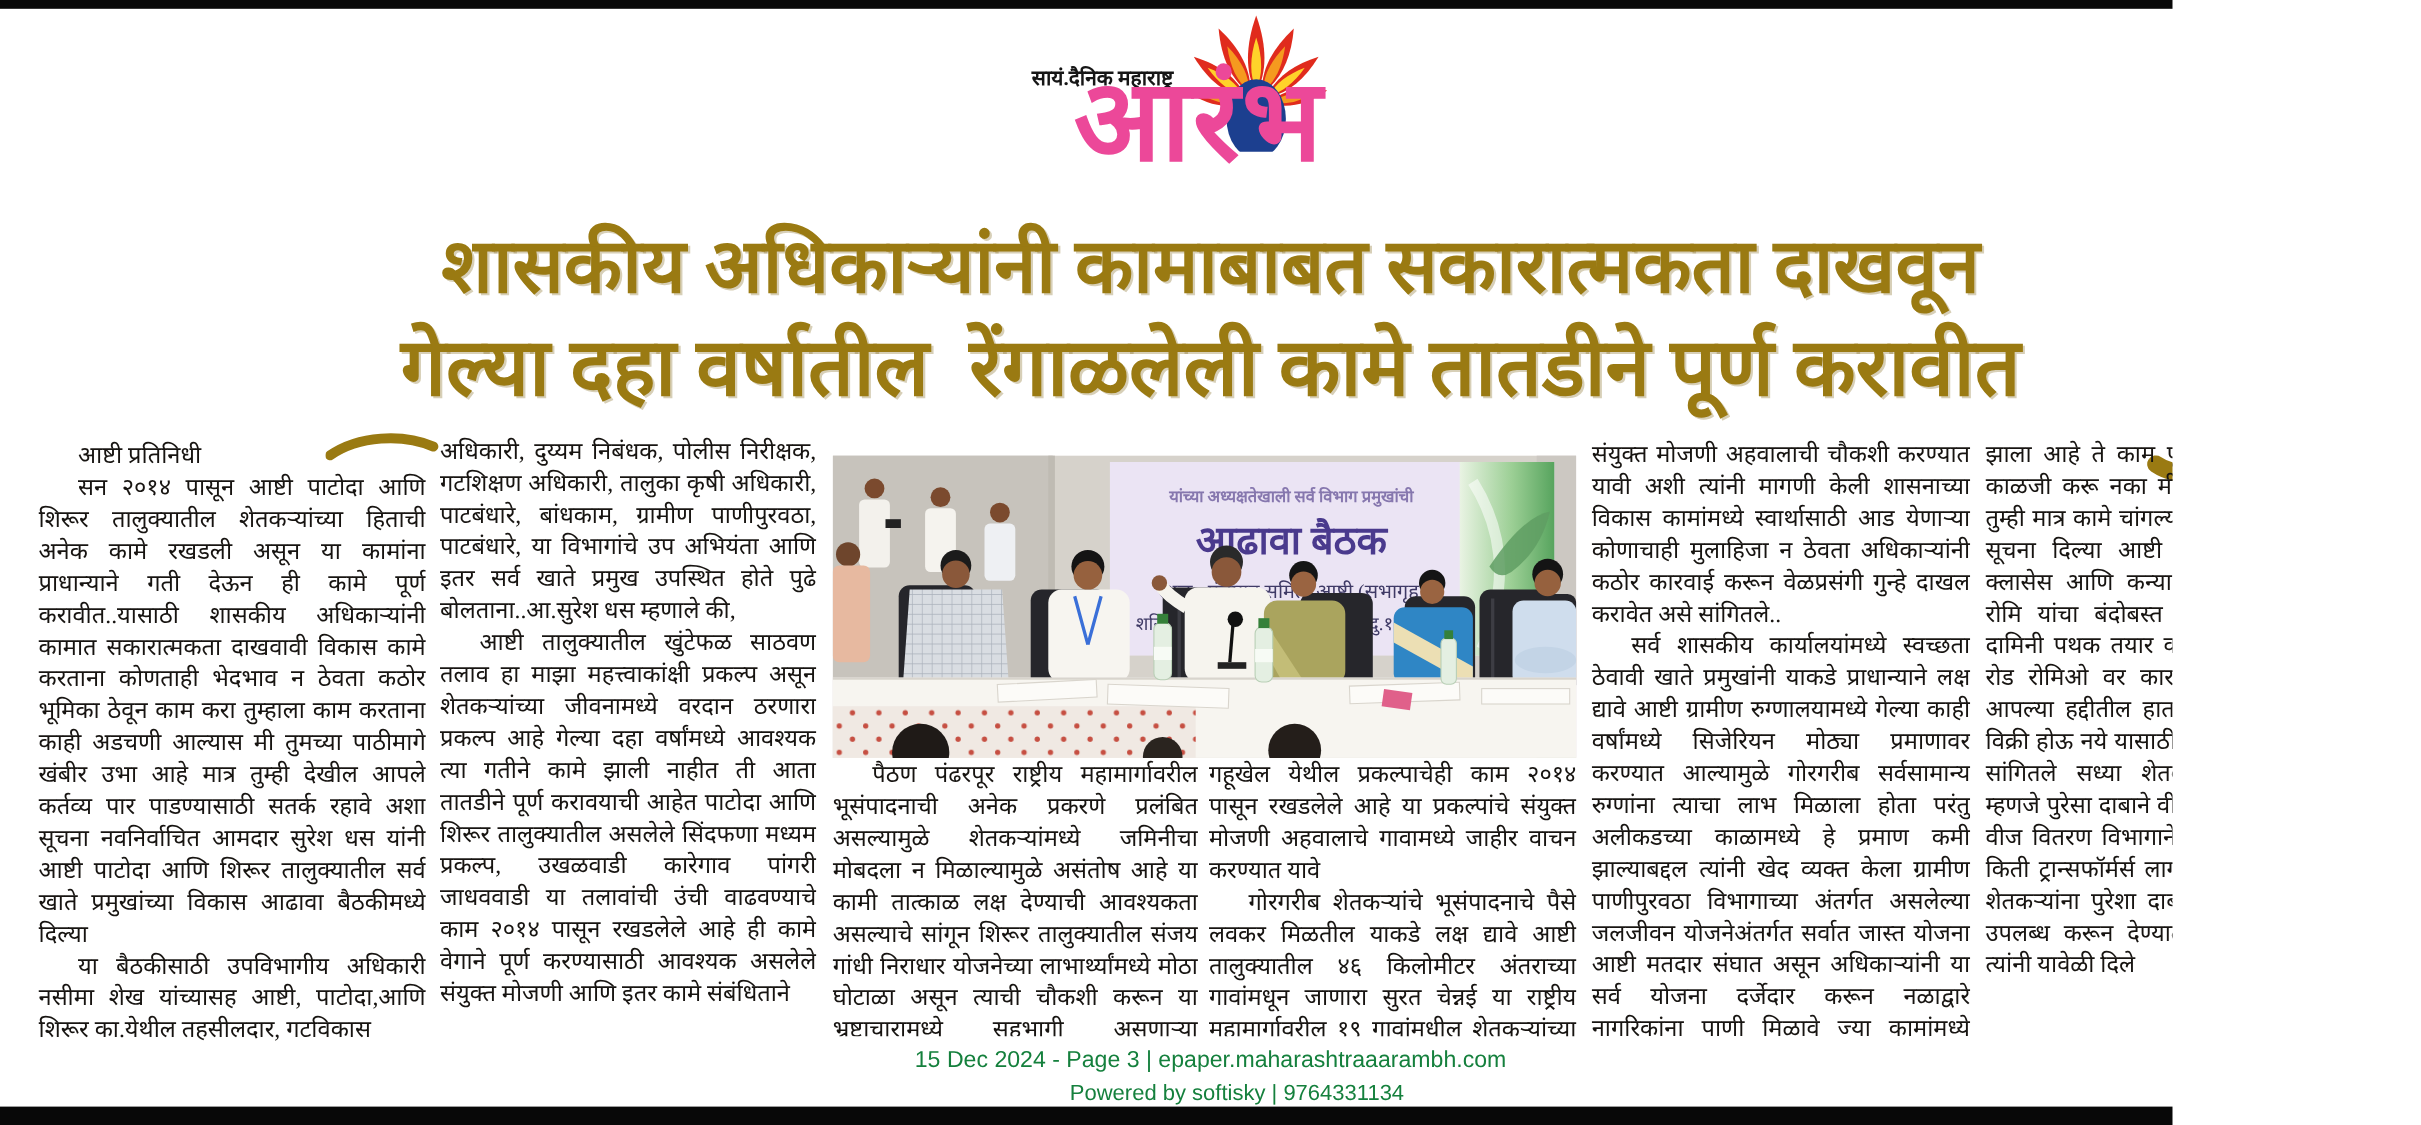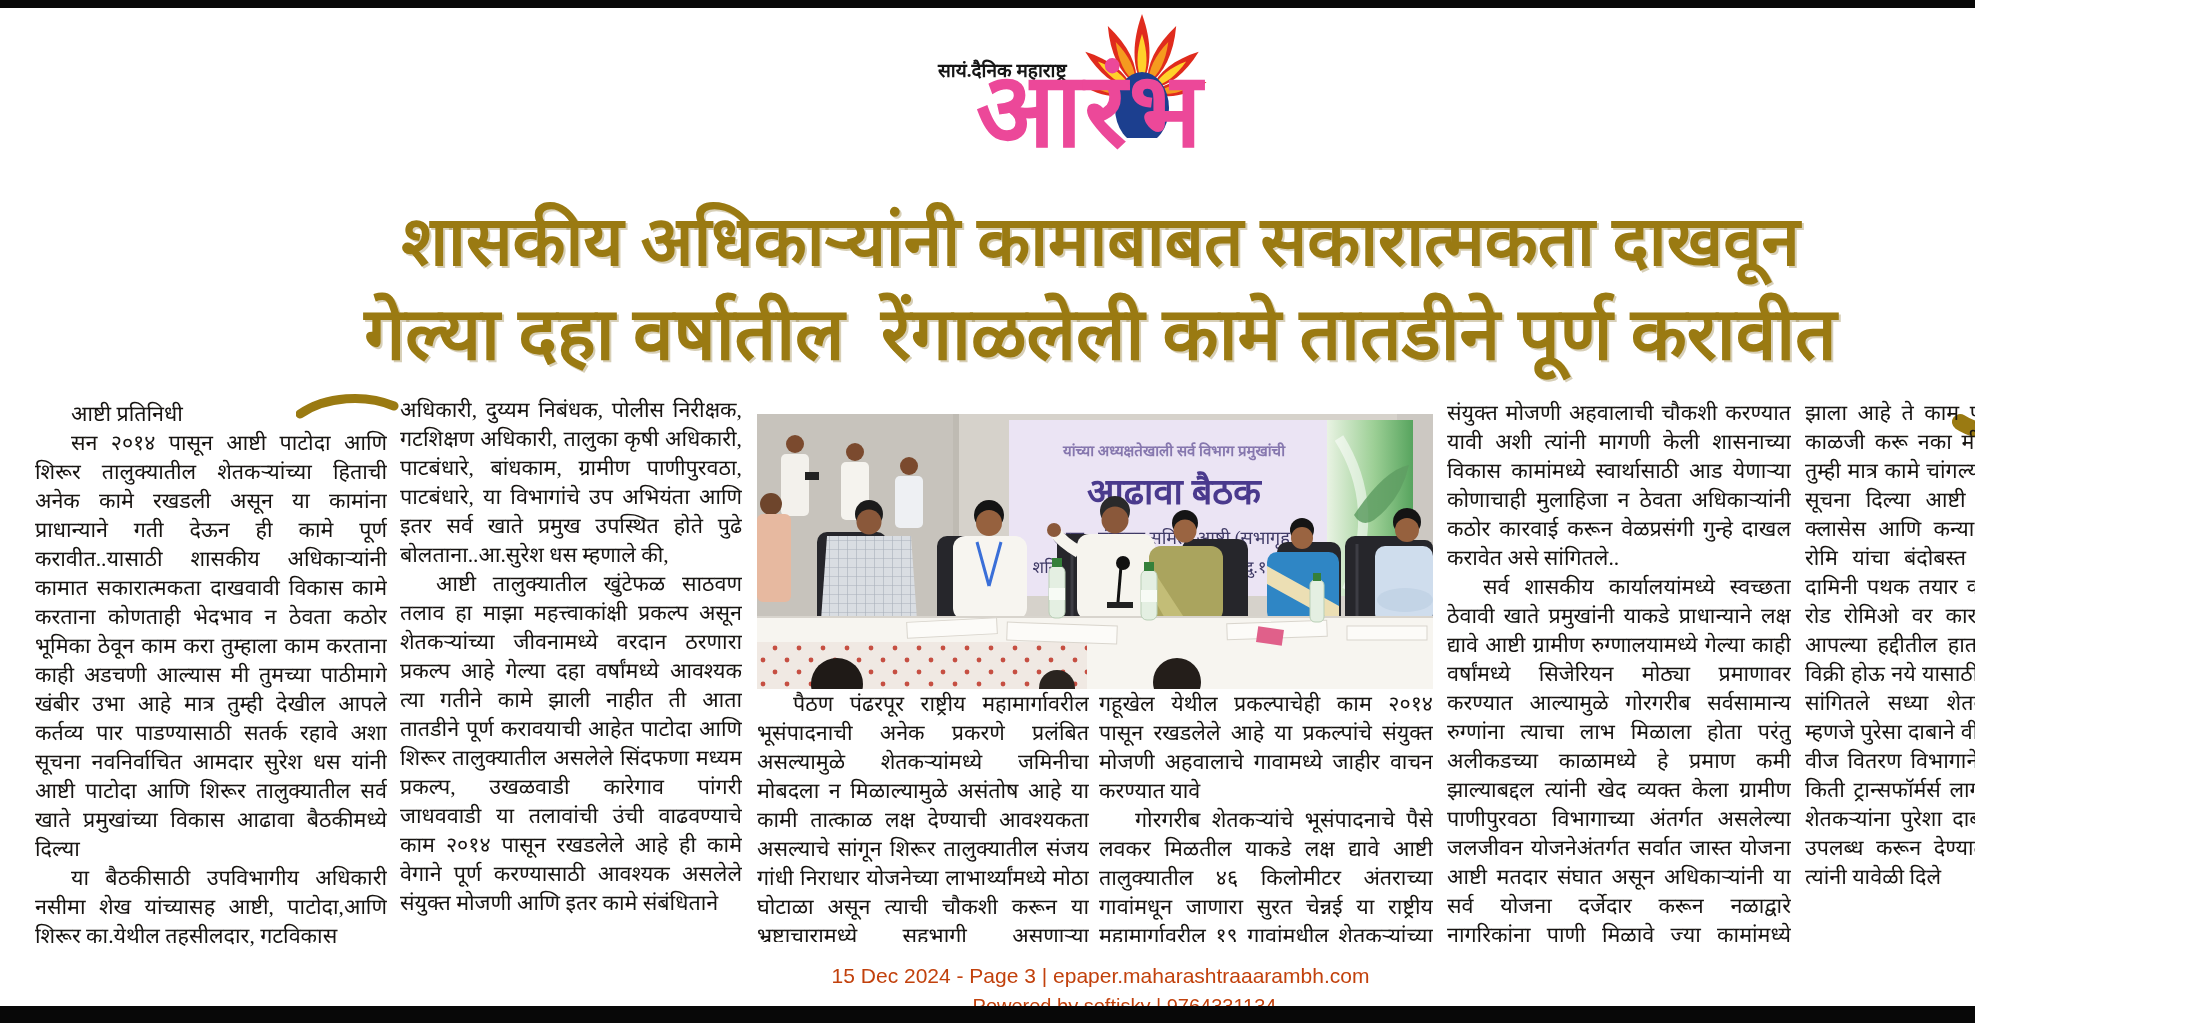--- a/index.html
+++ b/index.html
@@ -32,22 +32,22 @@
   #c2{left:400px; top:396px;width:342px;height:586px;}
   #c3{left:757px; top:690px;width:332px;height:252px;}
   #c4{left:1099px;top:690px;width:334px;height:252px;}
   #c5{left:1447px;top:399px;width:344px;height:548px;}
   #c6{left:1805px;top:399px;width:362px;height:548px;}
 
   
   #photo{position:absolute;left:757px;top:414px;width:676px;height:275px;}
 
   
-  .footer{position:absolute;left:0;width:2201px;text-align:center;color:#c2410c;
-          font-family:"Liberation Sans","DejaVu Sans",sans-serif;margin-top:12px;}
+  .footer{position:absolute;left:0;width:2201px;text-align:center;color:#15803d;
+          font-family:"Liberation Sans","DejaVu Sans",sans-serif;}
   #footer1{top:952px;font-size:21px;}
   #footer2{top:983px;font-size:20px;padding-left:24px;}
 </style>
 </head>
 <body>
 
 <div id="page">
 
   <div id="topbar" class="bar"></div>
 

